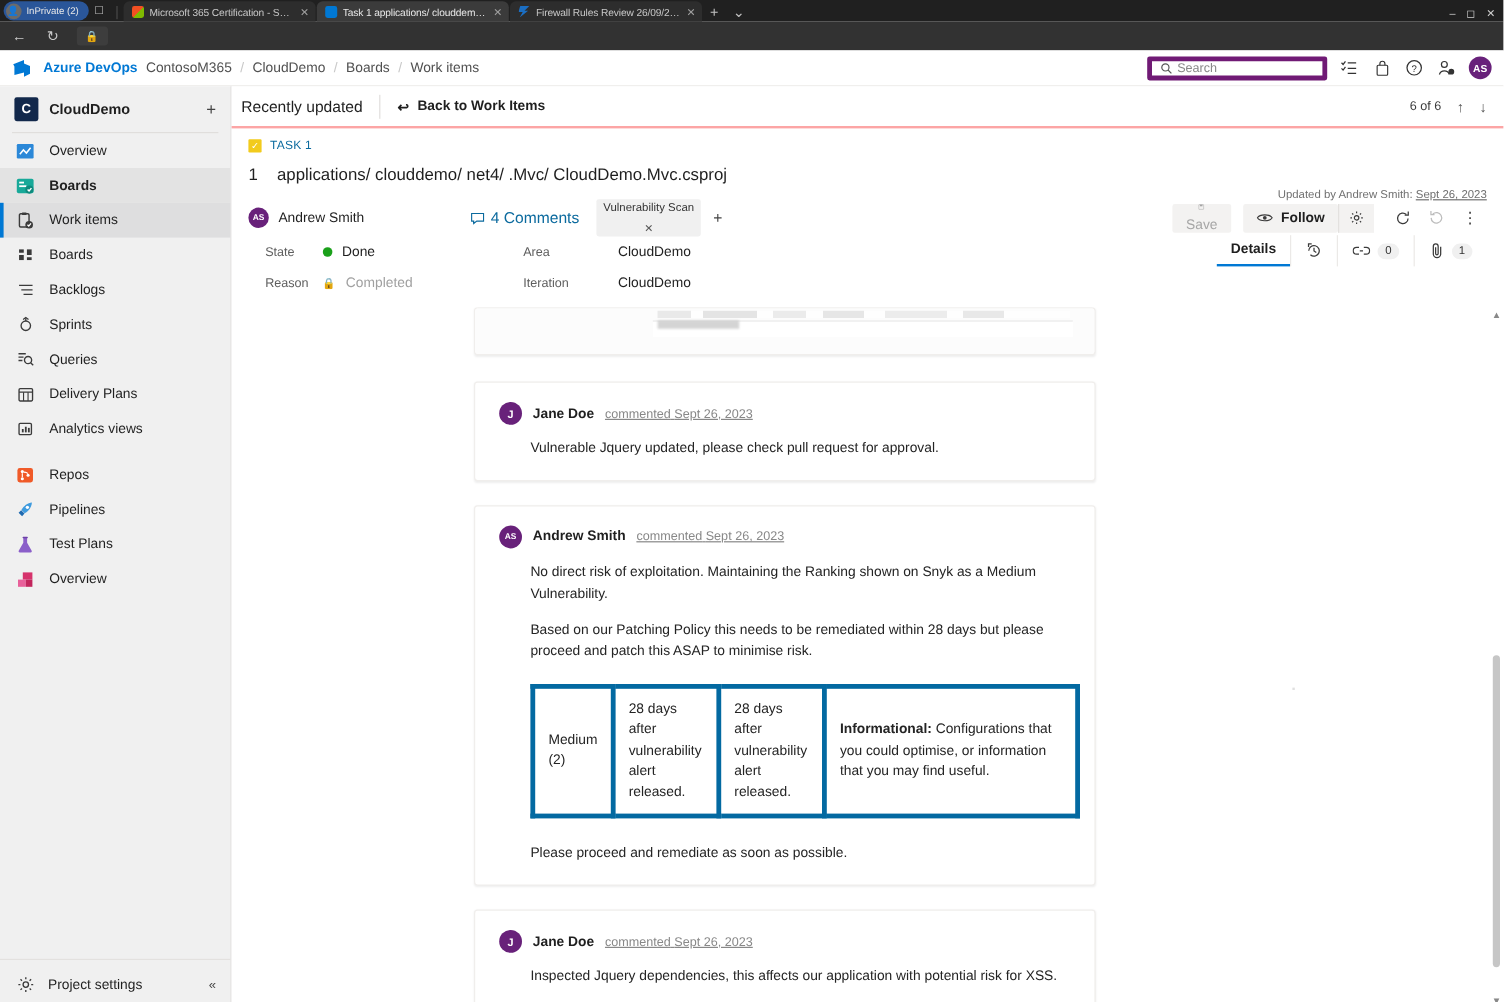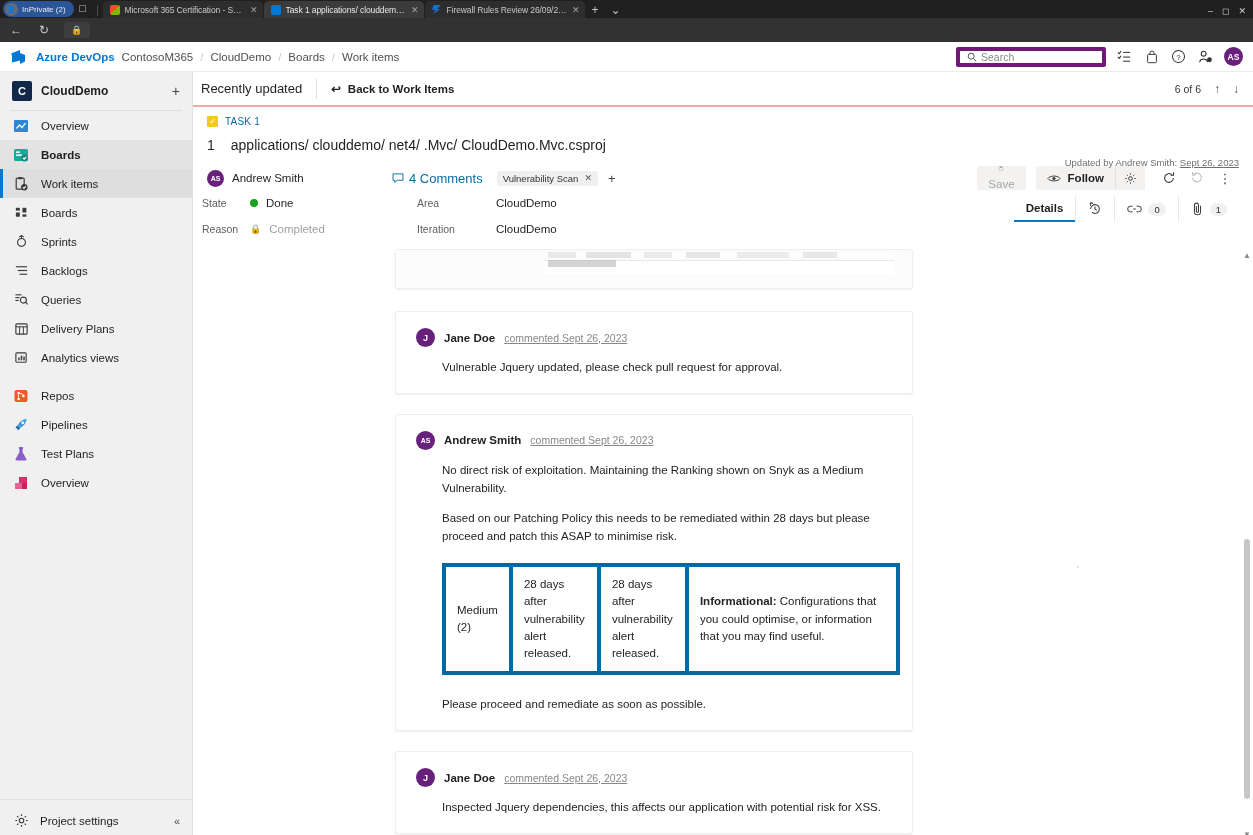--- a/index.html
+++ b/index.html
@@ -154,21 +154,21 @@
   .wi-meta { display: flex; align-items: center; gap: 0; margin-top: 13px; }
   .assignee { display: flex; align-items: center; gap: 8px; width: 185px; }
   .av-sm {
     width: 17px; height: 17px; border-radius: 50%; background: #68217a; color: #fff;
     font-size: 7px; font-weight: bold; display: flex; align-items: center; justify-content: center;
   }
   .assignee-name { font-size: 11.5px; color: #1f1f1f; }
   .comments-link { display: flex; align-items: center; gap: 5px; font-size: 13px; color: #0b6a9e; }
   .tag-chip {
     display: inline-flex; align-items: center; gap: 6px; margin-left: 14px;
-    background: #f0f0f0; border-radius: 2px; padding: 2px 6px; font-size: 9.5px; color: #333;
+    background: #f0f0f0; border-radius: 2px; padding: 2px 6px; font-size: 9.5px; color: #333; flex-direction: column;
   }
   .tag-x { font-size: 9px; color: #555; }
   .tag-add { margin-left: 10px; font-size: 13px; color: #444; }
 
   .wi-actions { margin-left: auto; display: flex; align-items: center; gap: 0; }
   .btn {
     display: flex; align-items: center; gap: 7px; height: 24px; padding: 0 11px;
     font-size: 11.5px; border-radius: 2px;
   }
   .btn-save { background: #f3f2f1; color: #a6a6a6; flex-direction: column; }
@@ -176,21 +176,21 @@
   .btn-gear { background: #f3f2f1; color: #1f1f1f; padding: 0 8px; height: 24px; display: flex; align-items: center; border-left: 1px solid #e3e1df; }
   .icon-btn { width: 28px; height: 24px; display: flex; align-items: center; justify-content: center; color: #3b3b3b; font-size: 13px; }
   .icon-btn.dim { color: #bdbdbd; }
 
   .updated-by {
     position: absolute; right: 14px; top: 50px; font-size: 9.5px; color: #707070;
   }
   .updated-link { text-decoration: underline; text-decoration-style: solid; }
 
   
-  .fields-row { display: flex; padding: 4px 14px 0 9px; align-items: flex-end; }
+  .fields-row { display: flex; padding: 4px 14px 0 28px; align-items: flex-end; }
   .fcol { display: flex; flex-direction: column; gap: 9px; }
   .fcol.c1 { width: 215px; }
   .fcol.c2 { width: 230px; }
   .frow { display: flex; align-items: center; height: 17px; }
   .flabel { width: 48px; font-size: 10.5px; color: #5f5f5f; }
   .fvalue { font-size: 11.5px; color: #1f1f1f; display: flex; align-items: center; gap: 8px; }
   .fvalue.dim { color: #a0a0a0; }
   .dot-done { width: 8px; height: 8px; border-radius: 50%; background: #1aa01a; }
   .lock-ico { font-size: 9px; color: #7a7a7a; }
 
@@ -429,37 +429,37 @@
             <rect x="9" y="3" width="4.2" height="5" fill="#3b3b3b"></rect>
             <rect x="9" y="10" width="4.2" height="2.5" fill="#3b3b3b"></rect>
           </svg>
       </span>
       <span>Boards</span>
     </div>
 
     <div class="nav-item">
       <span class="nav-ico">
         <svg width="15" height="15" viewBox="0 0 16 16">
+            <line x1="2" y1="4" x2="14" y2="4" stroke="#3b3b3b" stroke-width="1.2"></line>
+            <line x1="4" y1="8" x2="14" y2="8" stroke="#3b3b3b" stroke-width="1.2"></line>
+            <line x1="6" y1="12" x2="14" y2="12" stroke="#3b3b3b" stroke-width="1.2"></line>
+          </svg>
+      </span>
+      <span>Backlogs</span>
+    </div>
+
+    <div class="nav-item">
+      <span class="nav-ico">
+        <svg width="15" height="15" viewBox="0 0 16 16">
             <circle cx="8" cy="9" r="4.2" fill="none" stroke="#3b3b3b" stroke-width="1.2"></circle>
             <path d="M8 4.8 L8 2.4" stroke="#3b3b3b" stroke-width="1.2"></path>
             <path d="M5.6 3.4 L8 1.6 L10.4 3.4" fill="none" stroke="#3b3b3b" stroke-width="1.1"></path>
           </svg>
       </span>
       <span>Sprints</span>
-    </div>
-
-    <div class="nav-item">
-      <span class="nav-ico">
-        <svg width="15" height="15" viewBox="0 0 16 16">
-            <line x1="2" y1="4" x2="14" y2="4" stroke="#3b3b3b" stroke-width="1.2"></line>
-            <line x1="4" y1="8" x2="14" y2="8" stroke="#3b3b3b" stroke-width="1.2"></line>
-            <line x1="6" y1="12" x2="14" y2="12" stroke="#3b3b3b" stroke-width="1.2"></line>
-          </svg>
-      </span>
-      <span>Backlogs</span>
     </div>
 
     <div class="nav-item">
       <span class="nav-ico">
         <svg width="15" height="15" viewBox="0 0 16 16">
             <line x1="1.5" y1="3" x2="8" y2="3" stroke="#3b3b3b" stroke-width="1.2"></line>
             <line x1="1.5" y1="6" x2="6" y2="6" stroke="#3b3b3b" stroke-width="1.2"></line>
             <line x1="1.5" y1="9" x2="5" y2="9" stroke="#3b3b3b" stroke-width="1.2"></line>
             <circle cx="10" cy="8.6" r="3.2" fill="none" stroke="#3b3b3b" stroke-width="1.2"></circle>
             <line x1="12.3" y1="10.9" x2="14.6" y2="13.2" stroke="#3b3b3b" stroke-width="1.2"></line>

